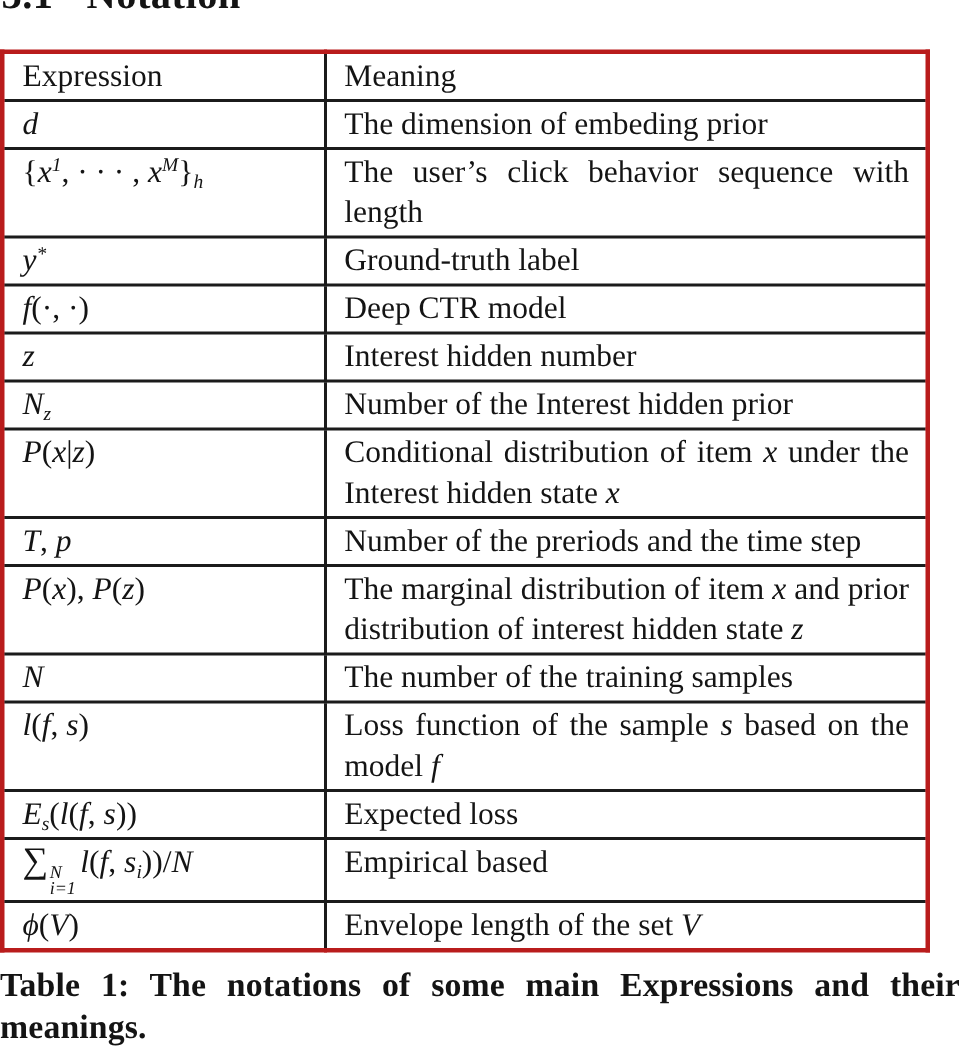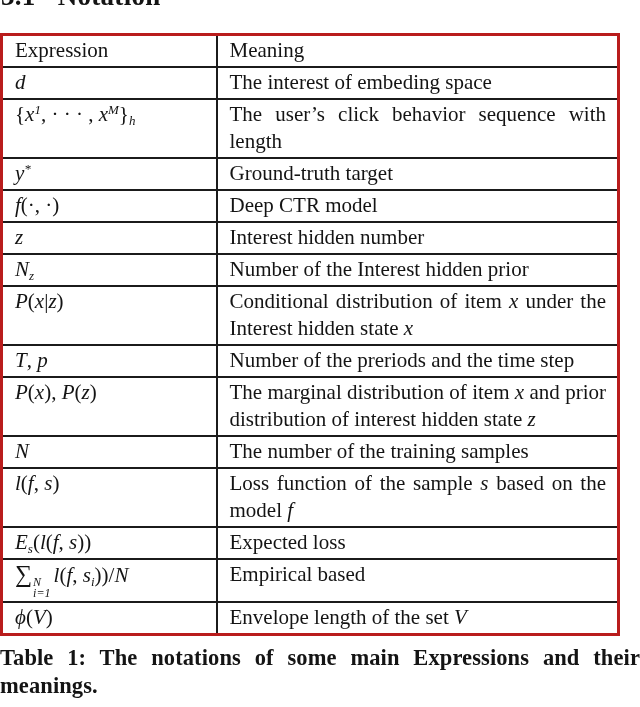--- a/index.html
+++ b/index.html
@@ -100,29 +100,29 @@
     </colgroup>
   <thead>
     <tr>
       <th>Expression</th>
       <th class="meaning-head">Meaning</th>
     </tr>
   </thead>
   <tbody id="rows">
       <tr>
         <td><span class="seg-i">d</span></td>
-        <td class="meaning-cell"><span class="seg-r">The interest of embeding space</span></td>
+        <td class="meaning-cell"><span class="seg-r">The dimension of embeding prior</span></td>
       </tr>
       <tr>
         <td><span class="seg-r">{</span><span class="seg-i">x</span><span class="seg-sup">1</span><span class="seg-r">, · · · , </span><span class="seg-i">x</span><span class="seg-sup">M</span><span class="seg-r">}</span><span class="seg-sub">h</span></td>
         <td class="meaning-cell"><span class="seg-r">The user’s click behavior sequence with length</span></td>
       </tr>
       <tr>
         <td><span class="seg-i">y</span><span class="seg-sup">*</span></td>
-        <td class="meaning-cell"><span class="seg-r">Ground-truth target</span></td>
+        <td class="meaning-cell"><span class="seg-r">Ground-truth label</span></td>
       </tr>
       <tr>
         <td><span class="seg-i">f</span><span class="seg-r">(·, ·)</span></td>
         <td class="meaning-cell"><span class="seg-r">Deep CTR model</span></td>
       </tr>
       <tr>
         <td><span class="seg-i">z</span></td>
         <td class="meaning-cell"><span class="seg-r">Interest hidden number</span></td>
       </tr>
       <tr>

